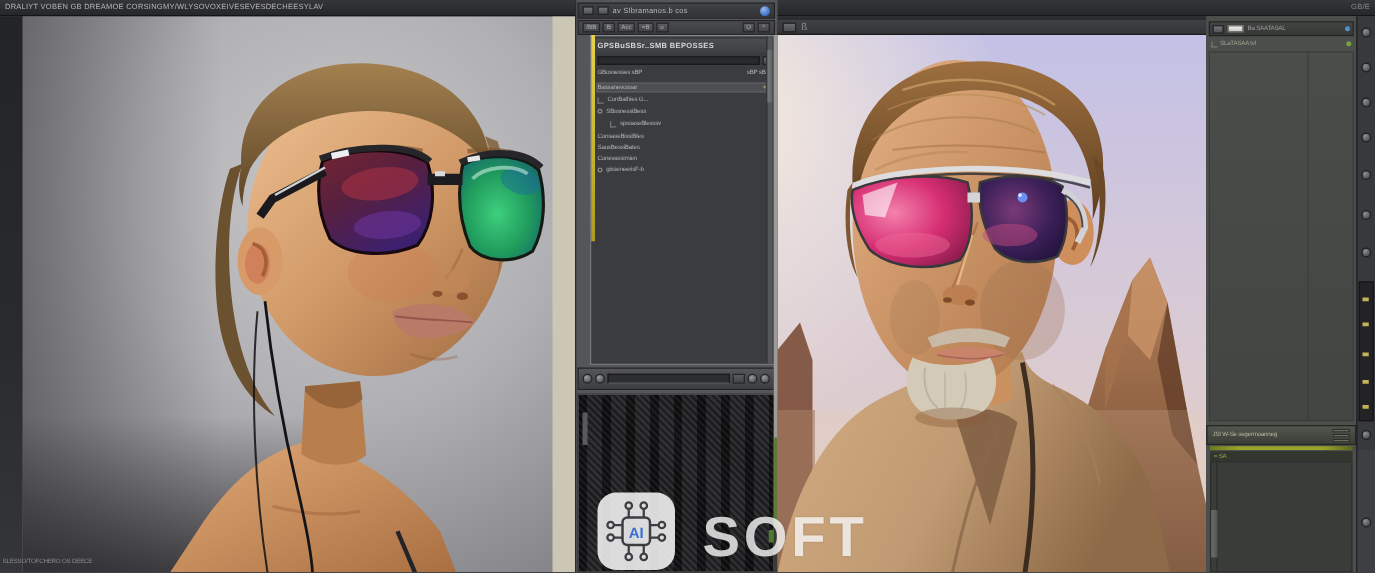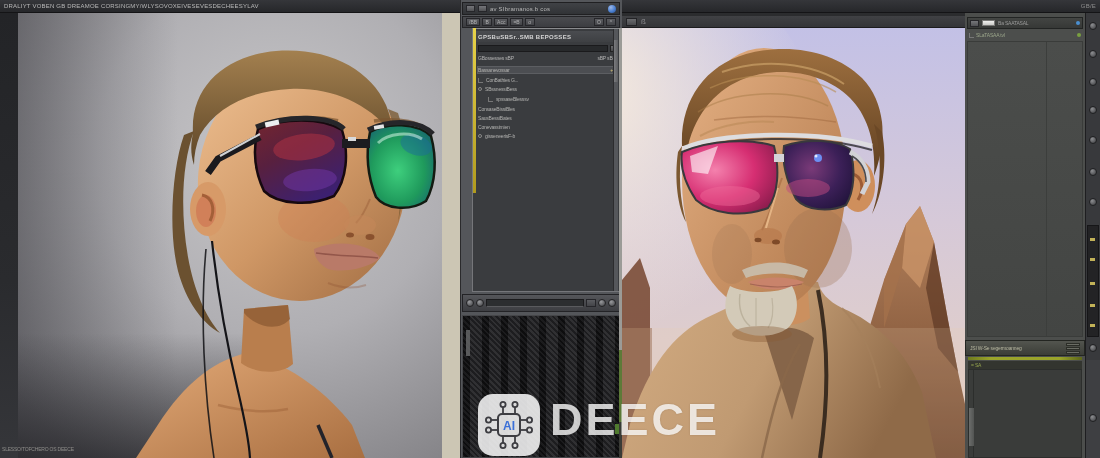--- a/index.html
+++ b/index.html
@@ -102,21 +102,21 @@
 
   
   .tool-strip{left:1085px;top:13px;width:15px;height:445px;background:#38393c;border-left:1px solid #1e1e20;}
   .ts-knob{left:1089px;width:8px;height:8px;border-radius:50%;
            background:radial-gradient(circle at 35% 30%,#8e8f92,#5a5b5e 60%,#37383b);border:1px solid #202022;}
   .ts-inset{left:1087px;top:225px;width:12px;height:112px;background:#232325;border:1px solid #161618;}
   .ts-speck{left:1090px;width:5px;height:3px;background:#c2b258;}
   .ts-bottom{left:1086px;top:360px;width:14px;height:98px;background:#3e3f42;}
 
   
-  .watermark{left:478px;top:394px;display:flex;align-items:flex-start;gap:10px;z-index:9;}
+  .watermark{left:478px;top:394px;display:flex;align-items:flex-end;gap:22px;z-index:9;}
   .wm-badge{width:62px;height:62px;border-radius:15px;background:rgba(250,250,250,0.86);
             display:flex;align-items:center;justify-content:center;}
   .wm-brand{font-size:45px;font-weight:bold;color:rgba(255,255,255,0.78);letter-spacing:3px;
             text-shadow:0 0 2px rgba(0,0,0,0.15);}
   svg{display:block;}
 </style>
 </head>
 <body>
 
 <div class="app">
@@ -473,16 +473,16 @@
             <circle cx="10.5" cy="26" r="2.6"></circle>
           <line x1="13" y1="36" x2="20" y2="36"></line>
             <circle cx="10.5" cy="36" r="2.6"></circle>
           <line x1="42" y1="26" x2="49" y2="26"></line>
             <circle cx="51.5" cy="26" r="2.6"></circle>
           <line x1="42" y1="36" x2="49" y2="36"></line>
             <circle cx="51.5" cy="36" r="2.6"></circle>
         </g>
       </svg>
     </div>
-    <div class="wm-brand">DEECE</div>
+    <div class="wm-brand">SOFT</div>
   </div>
 
 </div>
 
 </body></html>

